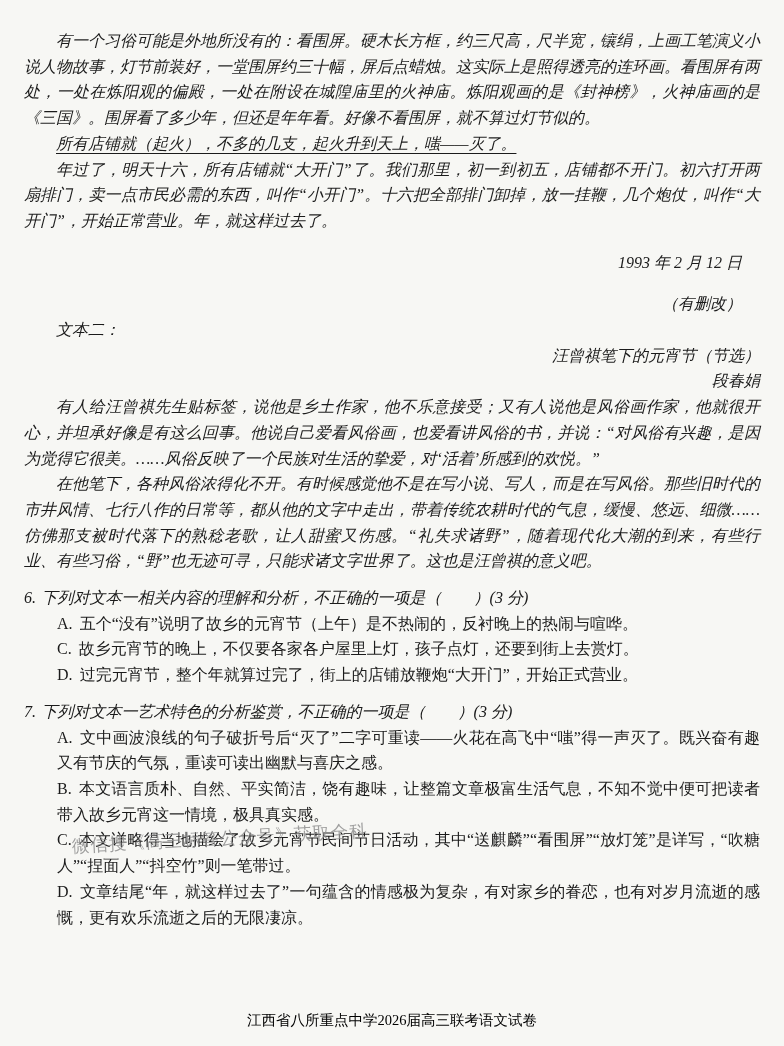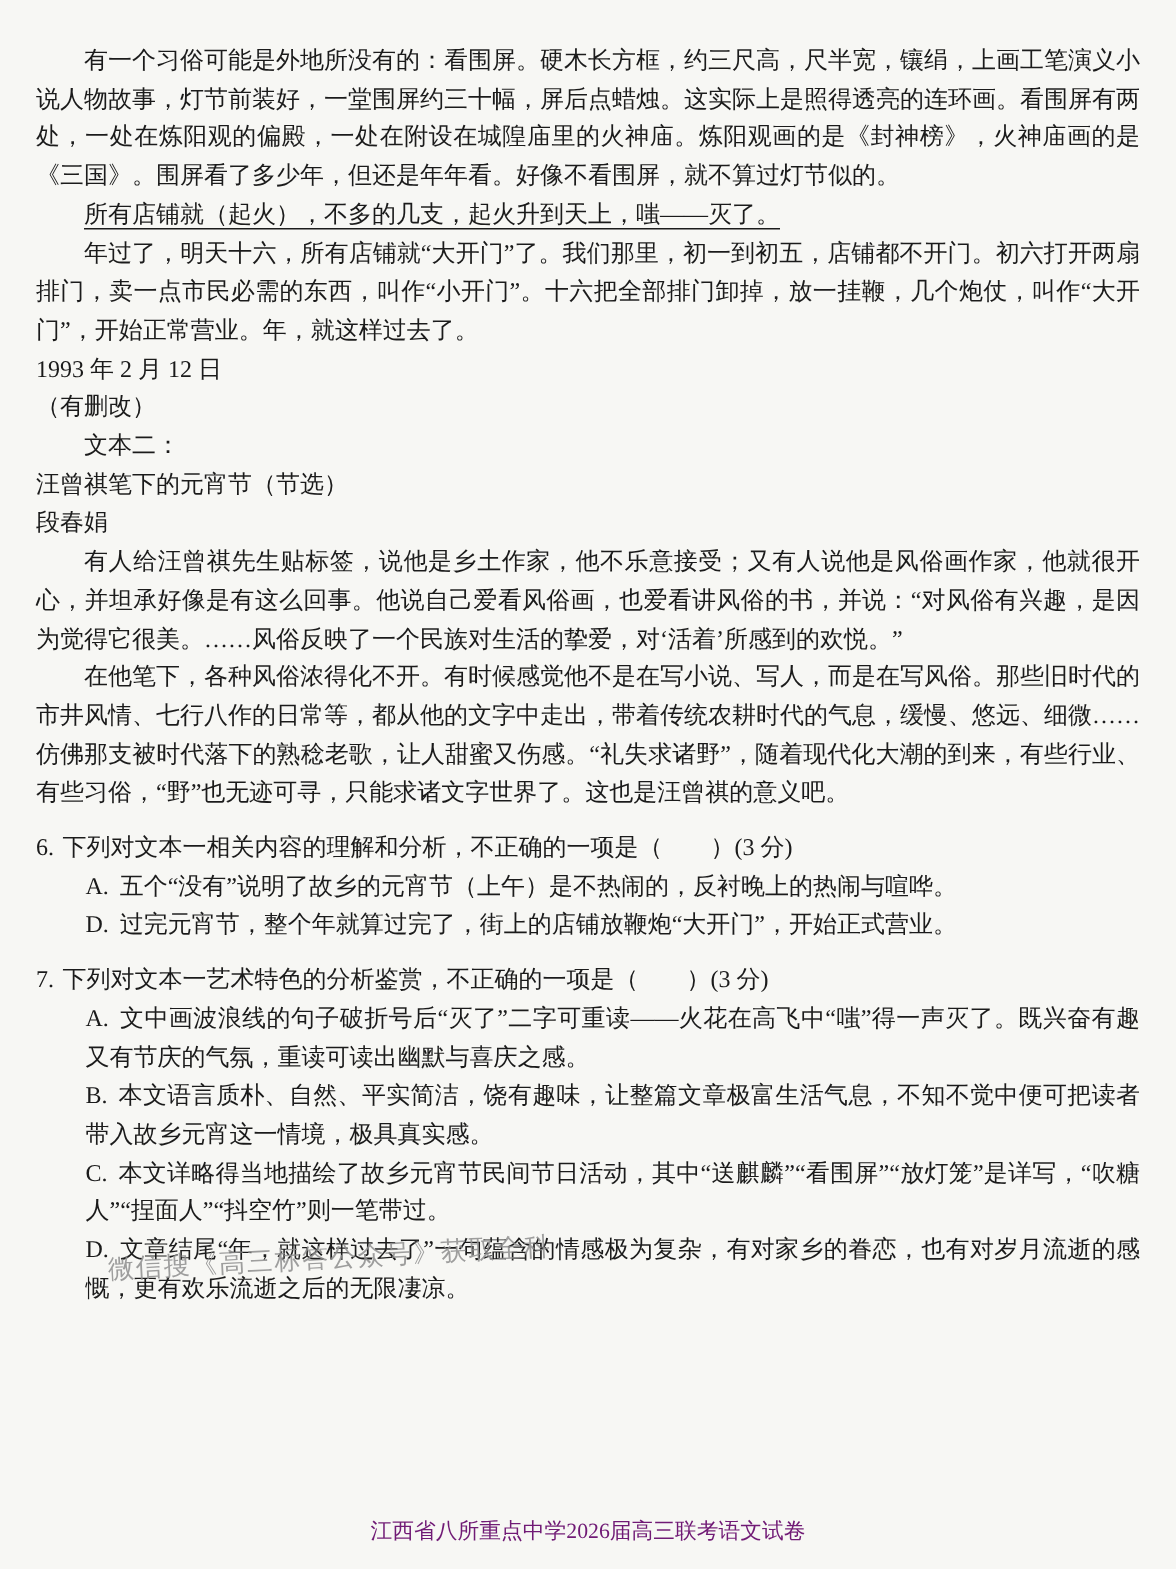--- a/index.html
+++ b/index.html
@@ -16,29 +16,29 @@
     background: #f7f7f4;
     color: #1b1b1b;
     overflow: hidden;
   }
   .content {
     padding: 28px 24px 0 24px;
     font-size: 16px;
     line-height: 25.7px;
     text-align: justify;
   }
-  p { margin: 0; }
+  p { margin: 0; font-style: italic; }
   .indent { text-indent: 2em; }
   .underlined {
     text-decoration: underline;
     text-underline-offset: 4px;
     text-decoration-thickness: 1px;
   }
-  .right { text-align: left; text-indent: 0; padding-right: 18px; }
-  .center { text-align: left; text-indent: 0; }
+  .right { text-align: right; text-indent: 0; padding-right: 18px; margin-top: 16px; }
+  .center { text-align: right; text-indent: 0; }
   .stem { text-indent: 0; margin-top: 11px; }
   .stem .q-num { margin-right: 0.35em; }
   .option { padding-left: 33px; }
   .option .opt-label { margin-right: 0.45em; }
   .watermark {
     position: absolute;
     left: 72px;
     top: 834px;
     transform: rotate(-3deg);
     transform-origin: left center;
@@ -49,21 +49,21 @@
     white-space: nowrap;
     pointer-events: none;
   }
   .footer {
     position: absolute;
     left: 0;
     bottom: 16px;
     width: 100%;
     text-align: center;
     font-size: 14.5px;
-    color: #701a75;
+    color: #000000;
   }
 </style>
 </head>
 <body>
 
 <div class="page">
   <div class="content">
 
     <p class="indent">有一个习俗可能是外地所没有的：看围屏。硬木长方框，约三尺高，尺半宽，镶绢，上画工笔演义小说人物故事，灯节前装好，一堂围屏约三十幅，屏后点蜡烛。这实际上是照得透亮的连环画。看围屏有两处，一处在炼阳观的偏殿，一处在附设在城隍庙里的火神庙。炼阳观画的是《封神榜》，火神庙画的是《三国》。围屏看了多少年，但还是年年看。好像不看围屏，就不算过灯节似的。</p>
     <p class="indent underlined">所有店铺就（起火），不多的几支，起火升到天上，嗤——灭了。</p>
@@ -74,20 +74,21 @@
 
     <p class="indent">文本二：</p>
     <p class="center">汪曾祺笔下的元宵节（节选）</p>
     <p class="center">段春娟</p>
     <p class="indent">有人给汪曾祺先生贴标签，说他是乡土作家，他不乐意接受；又有人说他是风俗画作家，他就很开心，并坦承好像是有这么回事。他说自己爱看风俗画，也爱看讲风俗的书，并说：“对风俗有兴趣，是因为觉得它很美。……风俗反映了一个民族对生活的挚爱，对‘活着’所感到的欢悦。”</p>
     <p class="indent">在他笔下，各种风俗浓得化不开。有时候感觉他不是在写小说、写人，而是在写风俗。那些旧时代的市井风情、七行八作的日常等，都从他的文字中走出，带着传统农耕时代的气息，缓慢、悠远、细微……仿佛那支被时代落下的熟稔老歌，让人甜蜜又伤感。“礼失求诸野”，随着现代化大潮的到来，有些行业、有些习俗，“野”也无迹可寻，只能求诸文字世界了。这也是汪曾祺的意义吧。</p>
 
     <div>
       <p class="stem"><span class="q-num">6.</span><span>下列对文本一相关内容的理解和分析，不正确的一项是（　　）(3 分)</span></p>
       <div class="option"><span class="opt-label">A.</span><span>五个“没有”说明了故乡的元宵节（上午）是不热闹的，反衬晚上的热闹与喧哗。</span></div>
+      <div class="option"><span class="opt-label">C.</span><span>故乡元宵节的晚上，不仅要各家各户屋里上灯，孩子点灯，还要到街上去赏灯。</span></div>
       <div class="option"><span class="opt-label">D.</span><span>过完元宵节，整个年就算过完了，街上的店铺放鞭炮“大开门”，开始正式营业。</span></div>
     </div>
 
     <div>
       <p class="stem"><span class="q-num">7.</span><span>下列对文本一艺术特色的分析鉴赏，不正确的一项是（　　）(3 分)</span></p>
       <div class="option"><span class="opt-label">A.</span><span>文中画波浪线的句子破折号后“灭了”二字可重读——火花在高飞中“嗤”得一声灭了。既兴奋有趣又有节庆的气氛，重读可读出幽默与喜庆之感。</span></div>
       <div class="option"><span class="opt-label">B.</span><span>本文语言质朴、自然、平实简洁，饶有趣味，让整篇文章极富生活气息，不知不觉中便可把读者带入故乡元宵这一情境，极具真实感。</span></div>
       <div class="option"><span class="opt-label">C.</span><span>本文详略得当地描绘了故乡元宵节民间节日活动，其中“送麒麟”“看围屏”“放灯笼”是详写，“吹糖人”“捏面人”“抖空竹”则一笔带过。</span></div>
       <div class="option"><span class="opt-label">D.</span><span>文章结尾“年，就这样过去了”一句蕴含的情感极为复杂，有对家乡的眷恋，也有对岁月流逝的感慨，更有欢乐流逝之后的无限凄凉。</span></div>
     </div>

